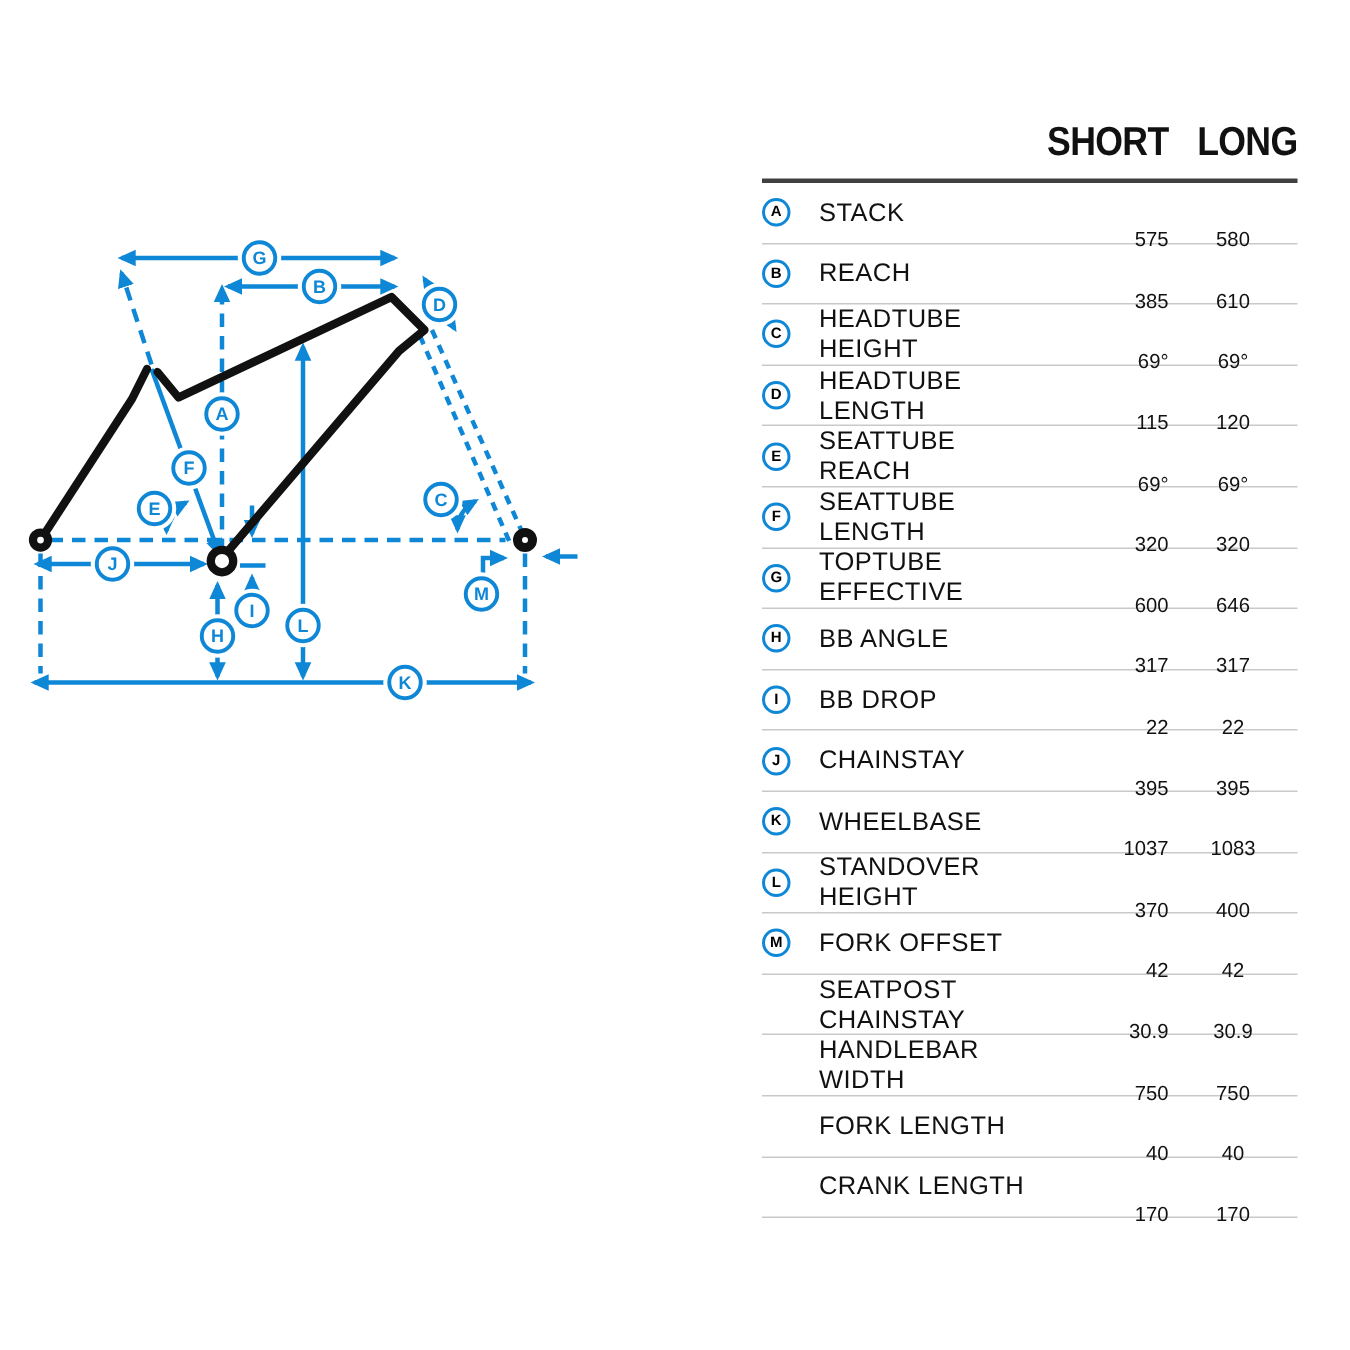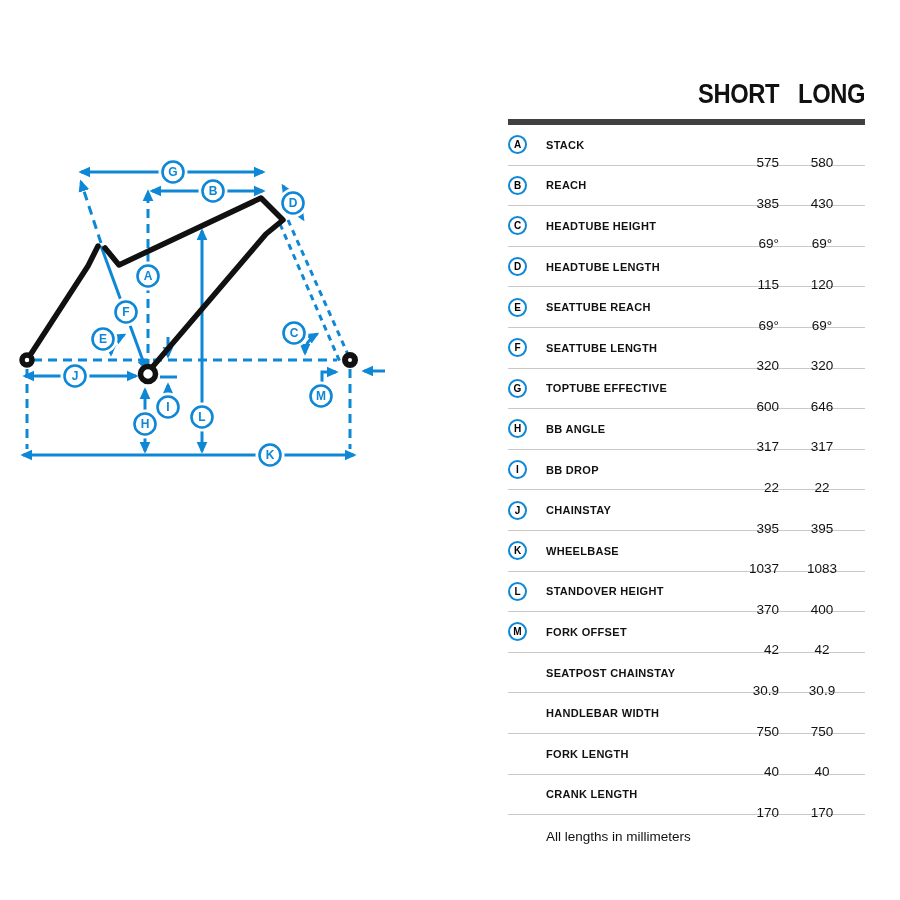--- a/index.html
+++ b/index.html
@@ -12,33 +12,33 @@
   .dim{stroke:#0e87d6;stroke-width:3;fill:none;}
   .dash{stroke-dasharray:9 6;}
   .dash2{stroke-dasharray:6 5;}
   .frame{stroke:#111;stroke-width:5.5;fill:none;stroke-linecap:round;stroke-linejoin:round;}
   .hub{fill:#fff;stroke:#111;}
   .badge-halo{fill:#fff;}
   .badge-ring{fill:#fff;stroke:#0e87d6;stroke-width:2.6;}
   .badge-txt{fill:#0e87d6;font-weight:bold;font-size:12px;text-anchor:middle;font-family:"Liberation Sans",sans-serif;}
   
   #spec-table{position:absolute;left:508px;top:70px;width:357px;}
-  .thead{display:flex;align-items:center;height:49px;border-bottom:6px solid #404040;}
+  .thead{display:flex;align-items:center;height:49px;border-bottom:3px solid #404040;}
   .hspacer{flex:1;}
   .hcol{font-weight:bold;font-size:27px;letter-spacing:-0.5px;text-align:right;
         transform:scaleX(0.88);transform-origin:100% 50%;white-space:nowrap;}
   .hcol.short{width:92px;}
   .hcol.long{width:86px;}
   .trow{display:flex;align-items:center;height:39.6px;border-bottom:1px solid #c9c9c9;}
   .bcell{width:38px;display:flex;align-items:center;}
   .badge{width:19px;height:19px;box-sizing:border-box;border:2.5px solid #0e87d6;border-radius:50%;
          display:flex;align-items:center;justify-content:center;
          font-size:10px;font-weight:bold;color:#000;}
   .badge:empty{visibility:hidden;}
-  .lbl{flex:1;font-weight:bold;font-size:11px;letter-spacing:0.3px;}
+  .lbl{flex:1;font-weight:normal;font-size:17px;letter-spacing:0.3px;}
   .val{text-align:right;font-size:13.5px;margin-top:36px;}
   .val.short{width:92px;}
   .val.long{width:86px;text-align:center;}
   .tfoot{padding:14px 0 0 38px;font-size:13.5px;}
 </style>
 </head>
 <body>
 
 <svg id="geo-svg" width="450" height="560" viewBox="0 0 450 560">
   <defs>
@@ -166,21 +166,21 @@
     <span class="lbl">STACK</span>
     <span class="val short">575</span>
     <span class="val long">580</span>
   </div>
   <div class="trow">
     <span class="bcell">
         <span class="badge">B</span>
       </span>
     <span class="lbl">REACH</span>
     <span class="val short">385</span>
-    <span class="val long">430</span>
+    <span class="val long">610</span>
   </div>
   <div class="trow">
     <span class="bcell">
         <span class="badge">C</span>
       </span>
     <span class="lbl">HEADTUBE HEIGHT</span>
     <span class="val short">69°</span>
     <span class="val long">69°</span>
   </div>
   <div class="trow">
@@ -289,14 +289,13 @@
   </div>
   <div class="trow">
     <span class="bcell">
         <span class="badge"></span>
       </span>
     <span class="lbl">CRANK LENGTH</span>
     <span class="val short">170</span>
     <span class="val long">170</span>
   </div>
 
-  <div class="tfoot">All lengths in millimeters</div>
 </div>
 
 </body></html>

